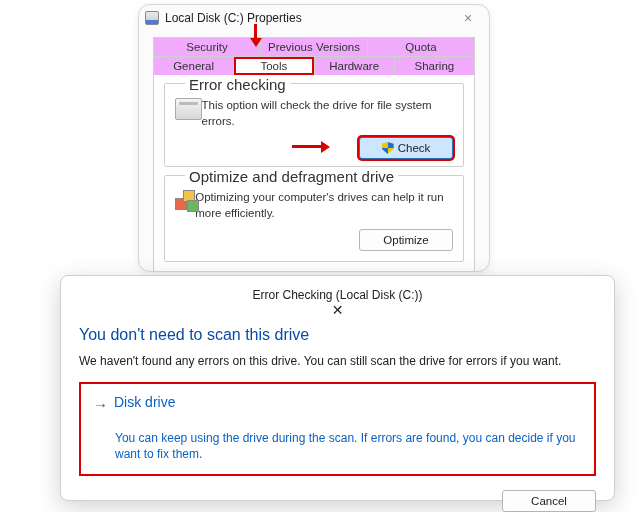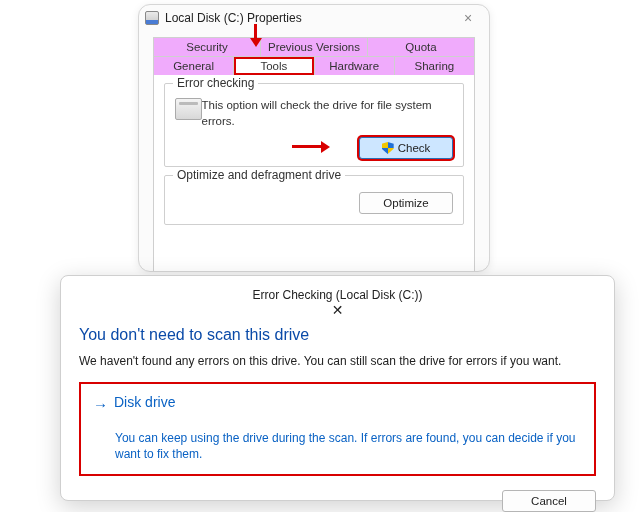--- a/index.html
+++ b/index.html
@@ -54,22 +54,22 @@
     .tabs-body {
       border: 1px solid #cfcfcf; background: #fff;
       height: 214px; margin-top: -1px; padding: 8px 10px;
     }
     .group {
       border: 1px solid #cfcfcf; border-radius: 2px;
       padding: 8px 10px 10px 10px; margin-bottom: 8px;
       position: relative;
     }
     .group-legend {
-      position: absolute; top: -8px; left: 8px;
-      background: #fff; padding: 0 4px; font-size: 12px; color: #333;
+      position: absolute; top: -8px; left: 20px;
+      background: #fff; padding: 0 4px; font-size: 15px; color: #333;
     }
     .group-row { display: flex; align-items: flex-start; margin-top: 6px; }
     .group-desc { font-size: 11.5px; color: #333; line-height: 1.35; }
     .hd-icon {
       width: 28px; height: 22px;
       background: linear-gradient(#f4f4f4,#d8d8d8);
       border: 1px solid #aaa; border-radius: 2px;
       position: relative;
     }
     .hd-icon::after{content:"";position:absolute;left:3px;right:3px;top:3px;height:3px;background:#bbb;border-radius:1px;}
@@ -158,20 +158,28 @@
         <div class="btn-row-right">
           <button class="btn check check-outline">
             <span class="shield-icon"></span>
             <span>Check</span>
           </button>
         </div>
       </div>
 
       <div class="group">
         <span class="group-legend">Optimize and defragment drive</span>
+        <div class="group-row">
+          <span class="cube-icon">
+              <span class="c1"></span>
+              <span class="c2"></span>
+              <span class="c3"></span>
+            </span>
+          <span class="group-desc">Optimizing your computer's drives can help it run more efficiently.</span>
+        </div>
         <div class="btn-row-right">
           <button class="btn">Optimize</button>
         </div>
       </div>
     </div>
   </div>
 </div>
 
 <div class="arrow-down"></div>
 <div class="arrow-right"></div>

